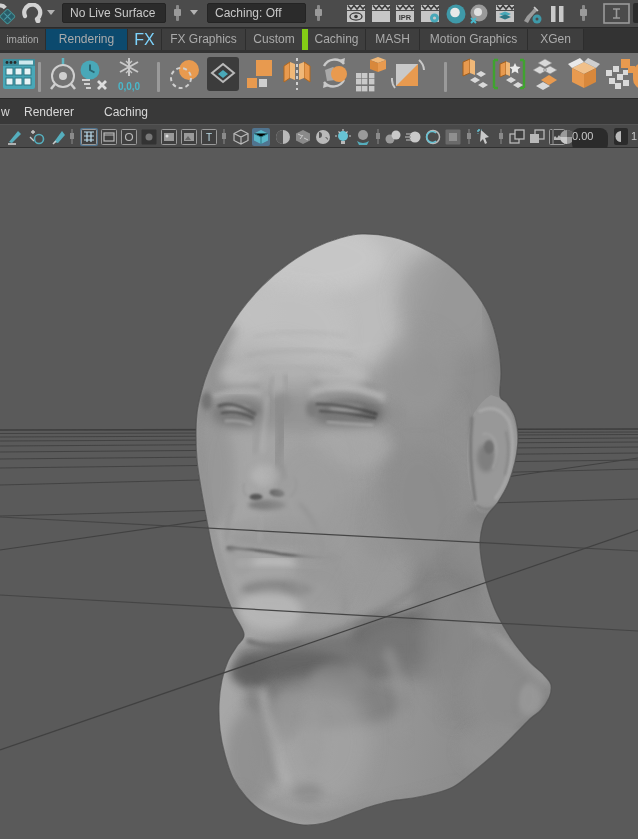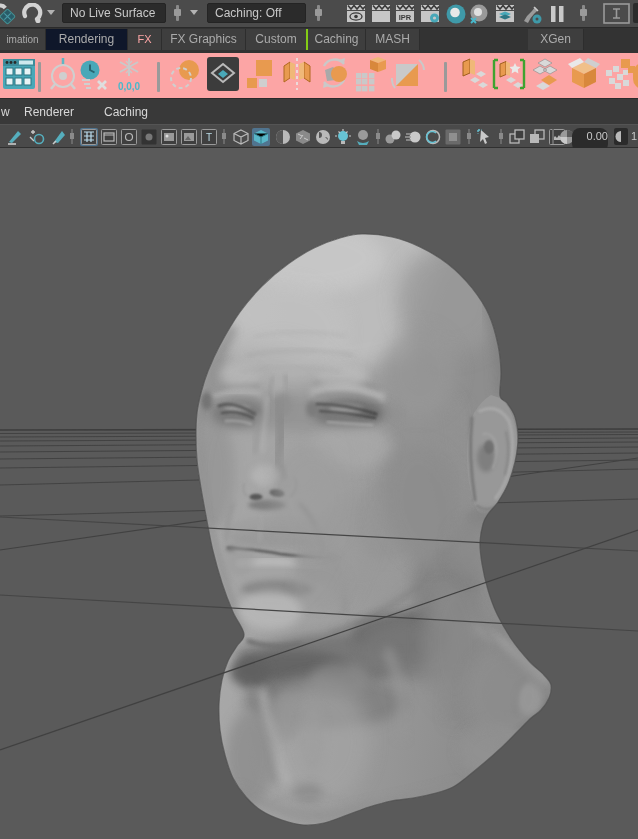--- a/index.html
+++ b/index.html
@@ -79,29 +79,30 @@
       <div style="position:absolute;left:582px;top:5px;width:3px;height:16px;background:#8a8a8a;border-radius:1px"></div>
       <div style="position:absolute;left:580px;top:9px;width:7px;height:7px;background:#9a9a9a;border-radius:1px"></div>
       <div style="position:absolute;left:603px;top:3px"><svg width="27" height="21" viewBox="0 0 27 21" style="">
           <rect x="1" y="1" width="25" height="19" fill="none" stroke="#9a9a9a" stroke-width="1.6"></rect>
           <path d="M10,6 h7 M13.5,6 v9 M10,15 h7" stroke="#9a9a9a" stroke-width="1.6"></path>
         </svg></div>
       <div style="position:absolute;left:633px;top:3px;width:5px;height:20px;background:#2b2b2b;border-radius:2px 0 0 2px"></div>
     </div>
     <div style="position:absolute;left:0;top:27px;width:638px;height:26px;background:#333;border-top:1px solid #2a2a2a;box-sizing:border-box">
       <div style="position:absolute;left:0px;top:1px;width:46px;height:21px;background:#3e3e3e;border-right:1px solid #2d2d2d;color:#ababab;font-size:10px;line-height:21px;text-align:center;box-sizing:border-box">imation</div>
-      <div style="position:absolute;left:46px;top:1px;width:82px;height:21px;background:#0f172a;border-right:1px solid #2d2d2d;color:#ababab;font-size:12px;line-height:21px;text-align:center;box-sizing:border-box">Rendering</div>
-      <div style="position:absolute;left:128px;top:1px;width:34px;height:21px;background:#3e3e3e;border-right:1px solid #2d2d2d;color:#fca5a5;font-size:11px;line-height:21px;text-align:center;box-sizing:border-box">FX</div>
+      <div style="position:absolute;left:46px;top:1px;width:82px;height:21px;background:#0c4a6e;border-right:1px solid #2d2d2d;color:#ababab;font-size:12px;line-height:21px;text-align:center;box-sizing:border-box">Rendering</div>
+      <div style="position:absolute;left:128px;top:1px;width:34px;height:21px;background:#3e3e3e;border-right:1px solid #2d2d2d;color:#7dd3fc;font-size:16px;line-height:21px;text-align:center;box-sizing:border-box">FX</div>
       <div style="position:absolute;left:162px;top:1px;width:84px;height:21px;background:#3e3e3e;border-right:1px solid #2d2d2d;color:#ababab;font-size:12px;line-height:21px;text-align:center;box-sizing:border-box">FX Graphics</div>
-      <div style="position:absolute;left:246px;top:1px;width:62px;height:21px;background:#3e3e3e;border-right:2px solid #84cc16;color:#ababab;font-size:12px;line-height:21px;text-align:center;box-sizing:border-box">Custom</div>
+      <div style="position:absolute;left:246px;top:1px;width:62px;height:21px;background:#3e3e3e;border-right:6px solid #84cc16;color:#ababab;font-size:12px;line-height:21px;text-align:center;box-sizing:border-box">Custom</div>
       <div style="position:absolute;left:308px;top:1px;width:58px;height:21px;background:#3e3e3e;border-right:1px solid #2d2d2d;color:#ababab;font-size:12px;line-height:21px;text-align:center;box-sizing:border-box">Caching</div>
       <div style="position:absolute;left:366px;top:1px;width:54px;height:21px;background:#3e3e3e;border-right:1px solid #2d2d2d;color:#ababab;font-size:12px;line-height:21px;text-align:center;box-sizing:border-box">MASH</div>
+      <div style="position:absolute;left:420px;top:1px;width:108px;height:21px;background:#3e3e3e;border-right:1px solid #2d2d2d;color:#ababab;font-size:12px;line-height:21px;text-align:center;box-sizing:border-box">Motion Graphics</div>
       <div style="position:absolute;left:528px;top:1px;width:56px;height:21px;background:#3e3e3e;border-right:1px solid #2d2d2d;color:#ababab;font-size:12px;line-height:21px;text-align:center;box-sizing:border-box">XGen</div>
     </div>
-    <div style="position:absolute;left:0;top:53px;width:638px;height:45px;background:#fca5a5;box-sizing:border-box">
+    <div style="position:absolute;left:0;top:53px;width:638px;height:45px;background:#737373;box-sizing:border-box">
       <div style="position:absolute;left:2px;top:3px"><svg width="34" height="38" viewBox="0 0 34 38" style="">
           <rect x="1" y="3" width="32" height="30" rx="2" fill="#49a8b8"></rect>
           <rect x="1" y="3" width="32" height="7" fill="#3d8d9b"></rect>
           <circle cx="5" cy="6.5" r="1.4" fill="#2a2a2a"></circle>
           <circle cx="9" cy="6.5" r="1.4" fill="#2a2a2a"></circle>
           <circle cx="13" cy="6.5" r="1.4" fill="#2a2a2a"></circle>
           <rect x="17" y="4.5" width="14" height="4" fill="#cfe9ee"></rect>
           <rect x="4" y="12" width="7" height="7" fill="#e8f4f6" stroke="#2c7480" stroke-width="1"></rect>
           <rect x="13" y="12" width="7" height="7" fill="#e8f4f6" stroke="#2c7480" stroke-width="1"></rect>
           <rect x="22" y="12" width="7" height="7" fill="#e8f4f6" stroke="#2c7480" stroke-width="1"></rect>
@@ -338,21 +339,21 @@
       <div style="position:absolute;left:548px;top:3px;width:18px;height:18px;"><svg width="18" height="18" viewBox="0 0 18 18" style="">
           <rect x="1.5" y="1.5" width="15" height="15" rx="1" fill="#3f3f3f" stroke="#9a9a9a" stroke-width="1"></rect>
           <path d="M4,12 l3,-4 2,2 2,-3 3,5 Z" fill="#b9b9b9"></path>
         </svg></div>
       <div style="position:absolute;left:552px;top:4px;width:2px;height:15px;background:#6a6a6a"></div>
       <div style="position:absolute;left:558px;top:3px;width:18px;height:18px;"><svg width="18" height="18" viewBox="0 0 18 18" style="">
           <circle cx="9" cy="9" r="7" fill="#9a9a9a"></circle>
           <path d="M9,2 a7,7 0 0 1 7,7 l-7,0 Z" fill="#5a5a5a"></path>
           <path d="M9,16 a7,7 0 0 1 -7,-7 l7,0 Z" fill="#c9c9c9"></path>
         </svg></div>
-      <div style="position:absolute;left:572px;top:3px;width:36px;height:24px;background:#2b2b2b;border-radius:8px;color:#c9c9c9;font-size:11px;line-height:17px;text-align:right">0.00</div>
+      <div style="position:absolute;left:572px;top:3px;width:36px;height:24px;background:#2b2b2b;border-radius:8px;color:#c9c9c9;font-size:11px;line-height:17px;text-align:left">0.00</div>
       <div style="position:absolute;left:614px;top:3px;width:14px;height:17px;background:#2b2b2b;border-radius:2px"><svg width="14" height="17" viewBox="0 0 14 17" style="">
           <path d="M7,3 a5,5 0 0 0 0,11 Z" fill="#b9b9b9"></path>
         </svg></div>
       <div style="position:absolute;left:631px;top:3px;color:#c9c9c9;font-size:11px;line-height:17px">1</div>
     </div>
     <svg width="638" height="691" viewBox="0 148 638 691" style="position:absolute;left:0;top:148px">
 <defs>
 <filter id="b1" x="-60%" y="-60%" width="220%" height="220%">
           <feGaussianBlur stdDeviation="1"></feGaussianBlur>
         </filter>

